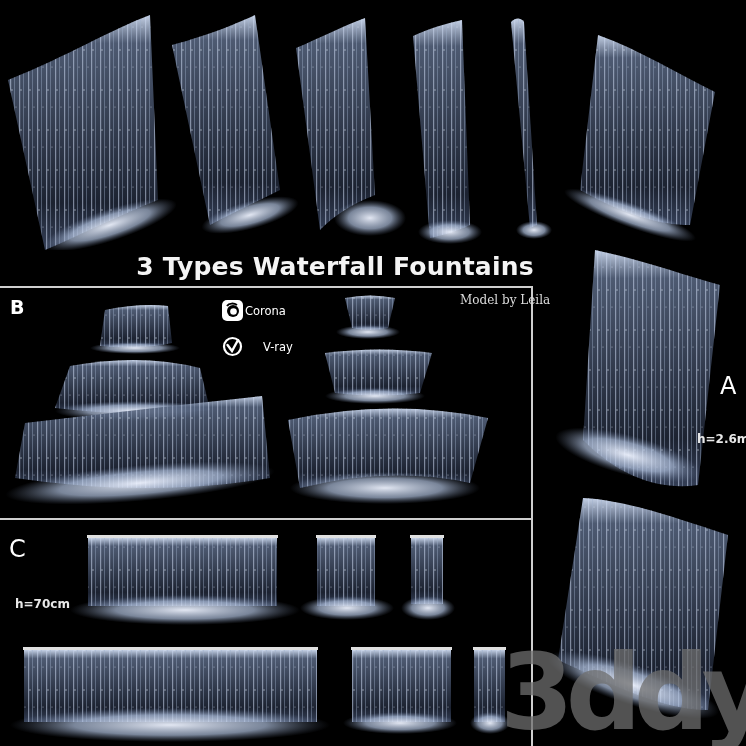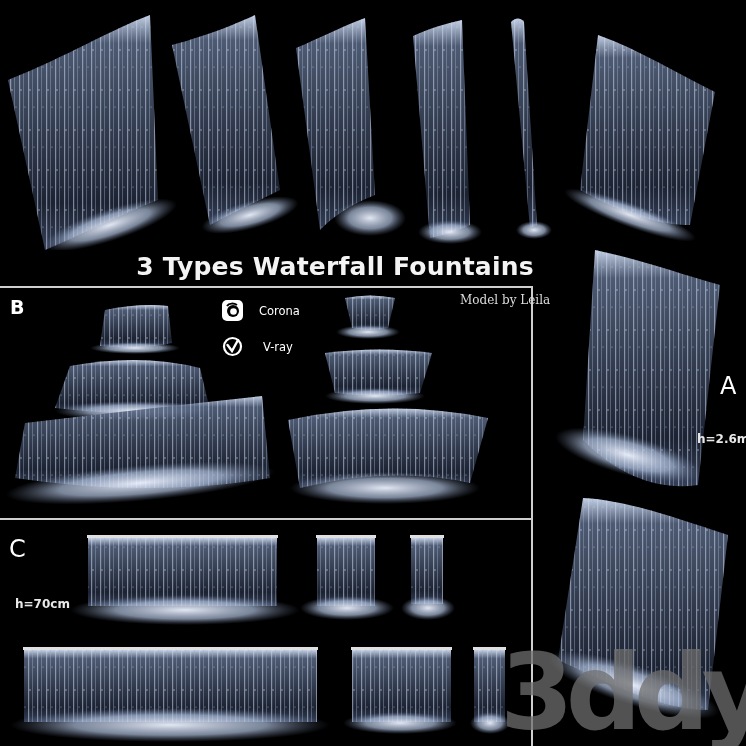--- a/index.html
+++ b/index.html
@@ -5,21 +5,21 @@
   html,body{margin:0;padding:0;background:#000;}
   body{width:746px;height:746px;position:relative;overflow:hidden;font-family:"Liberation Sans",sans-serif;color:#fff;}
   .abs{position:absolute;}
   .frame-line{position:absolute;background:#cfcfcf;}
   .title{position:absolute;left:0;top:252px;width:674px;text-align:center;font-family:"DejaVu Sans",sans-serif;font-size:25px;font-weight:bold;color:#f4f4f4;letter-spacing:0.2px;}
   .title span{position:relative;left:-2px;}
   .section-label{position:absolute;font-family:"DejaVu Sans",sans-serif;font-weight:bold;font-size:19px;color:#fff;}
   .section-label.thin{font-weight:normal;font-size:24px;}
   .meas{position:absolute;font-family:"DejaVu Sans",sans-serif;font-size:12px;font-weight:bold;color:#e8e8e8;margin-top:12px;}
   .credit{position:absolute;font-family:"DejaVu Serif",serif;font-size:12px;color:#ddd;}
-  .renderer{position:absolute;display:flex;align-items:center;gap:16px;font-family:"DejaVu Sans",sans-serif;font-size:11.5px;color:#fff;}
+  .renderer{position:absolute;display:flex;align-items:center;gap:2px;font-family:"DejaVu Sans",sans-serif;font-size:11.5px;color:#fff;}
   .wm{position:absolute;font-family:"DejaVu Sans",sans-serif;font-weight:bold;font-size:106px;color:rgba(110,110,110,0.75);letter-spacing:-8px;line-height:1;}
   svg{display:block;}
 </style>
 </head>
 <body>
 
 <svg width="0" height="0" style="position:absolute">
   <defs>
     <linearGradient id="wtr" x1="0" y1="0" x2="0" y2="1">
       <stop offset="0" stop-color="#cfdcf2" stop-opacity="0.95"></stop>
@@ -91,21 +91,21 @@
   </span>
   <span>Corona</span>
 </div>
 <div class="renderer" style="left:222px;top:336px;">
   <span>
     <svg width="21" height="21" viewBox="0 0 21 21">
       <circle cx="10.5" cy="10.5" r="8.5" stroke="#fff" stroke-width="2.2" fill="none"></circle>
       <path d="M5.5,9 L10,15 L16,4" stroke="#fff" stroke-width="2.4" fill="none" stroke-linecap="round"></path>
     </svg>
   </span>
-  <span style="margin-left:4px;">V-ray</span>
+  <span style="margin-left:18px;">V-ray</span>
 </div>
 
 <div class="abs" style="left:0;top:288px;width:531px;height:230px;">
   <svg width="531" height="230">
 
     <path d="M105,22 Q140,15 168,18 L172,55 Q140,62 100,58 Z" fill="url(#wtr)"></path>
     <path d="M105,22 Q140,15 168,18 L172,55 Q140,62 100,58 Z" fill="url(#streaks)"></path>
     <ellipse cx="135" cy="60" rx="45" ry="6" fill="url(#splash)"></ellipse>
     <path d="M70,78 Q140,65 200,80 L210,122 Q140,130 55,120 Z" fill="url(#wtr)"></path>
     <path d="M70,78 Q140,65 200,80 L210,122 Q140,130 55,120 Z" fill="url(#streaks)"></path>

